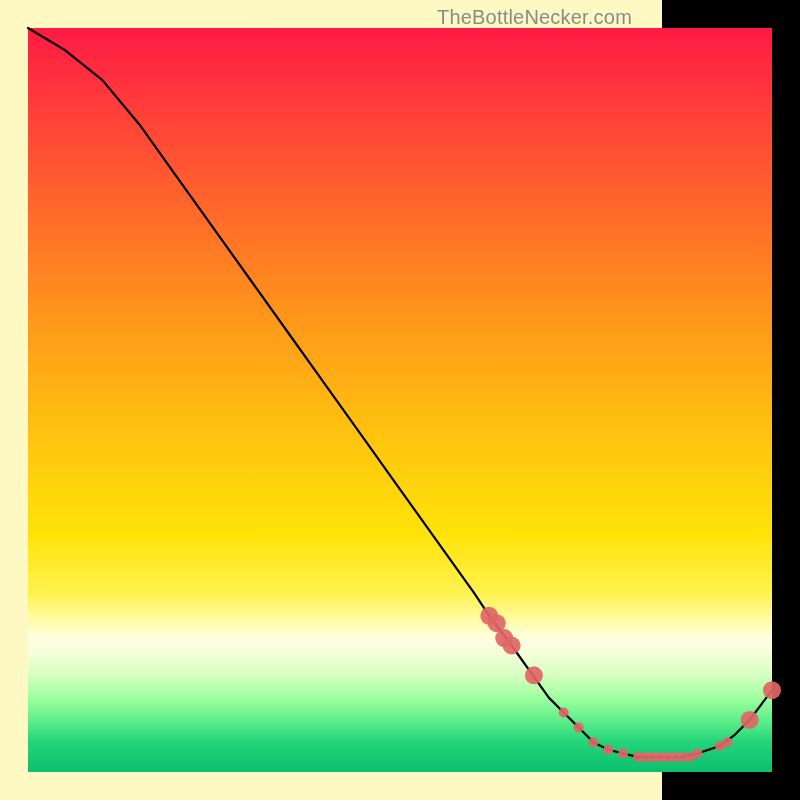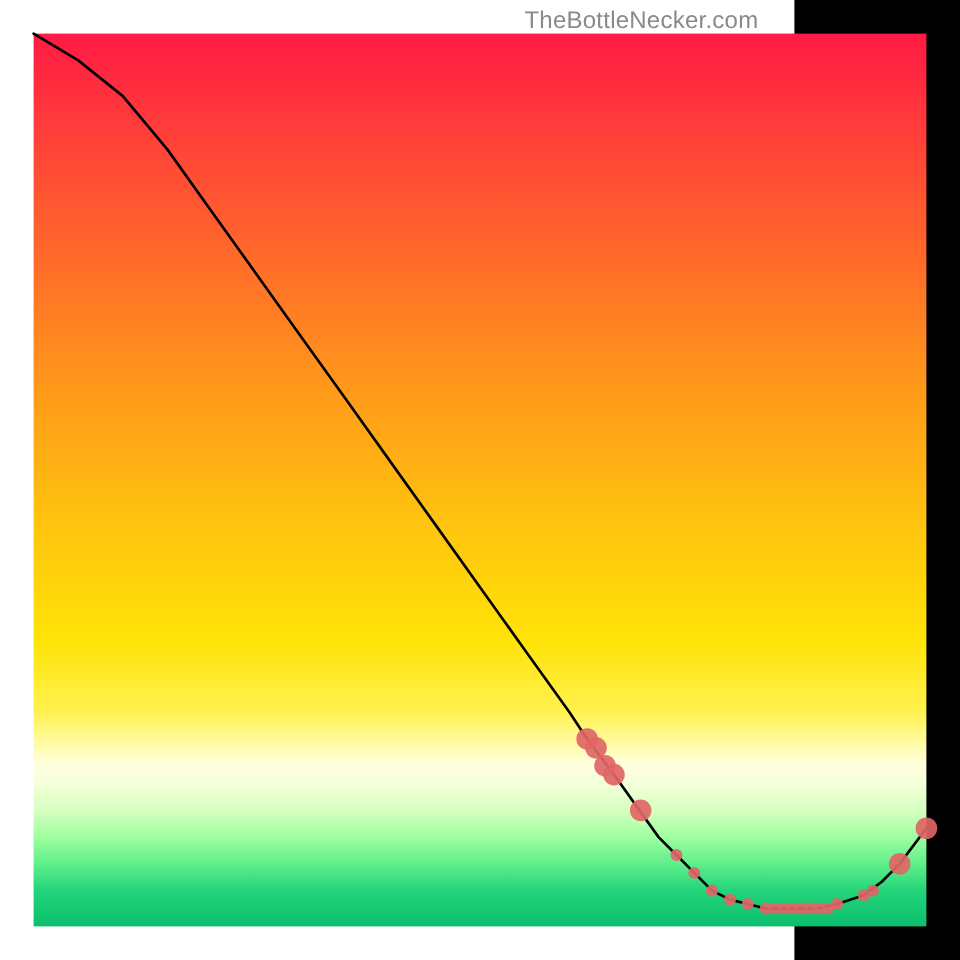--- a/index.html
+++ b/index.html
@@ -8,21 +8,21 @@
     width: 800px;
     height: 800px;
     background: #000;
     font-family: Arial, Helvetica, sans-serif;
     overflow: hidden;
   }
   .stage {
     position: relative;
     width: 662px;
     height: 800px;
-    background: #ffffff;
+    background: #fef9c3;
   }
   .plot {
     position: absolute;
     left: 28px;
     top: 28px;
     width: 744px;
     height: 744px;
     
     background:
       linear-gradient(to bottom,

